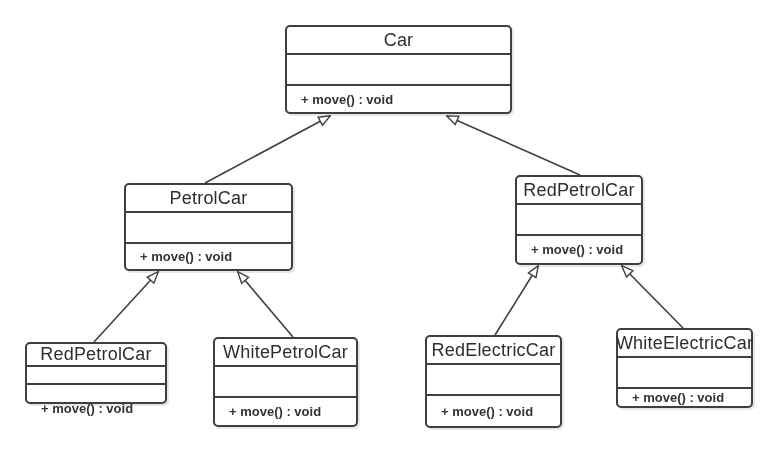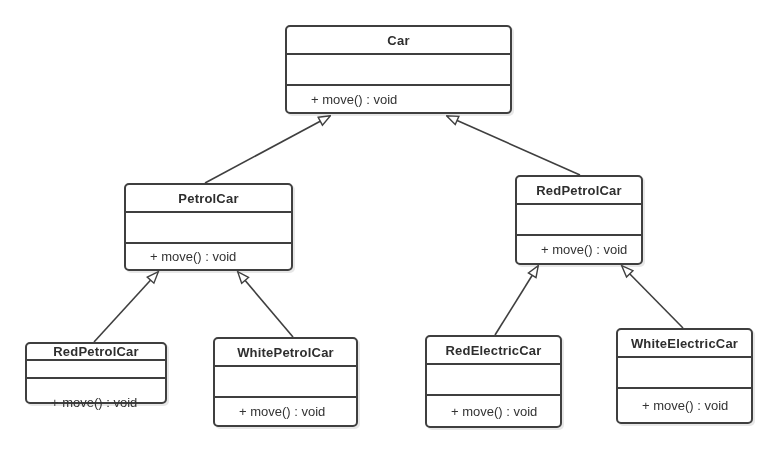--- a/index.html
+++ b/index.html
@@ -34,36 +34,37 @@
   }
   .compartment {
     box-sizing: border-box;
   }
   .compartment.name {
     height: 28px;
     border-bottom: 2px solid #3f3f3f;
     display: flex;
     align-items: center;
     justify-content: center;
-    font-size: 13px;
-    font-weight: bold;
+    font-size: 18px;
+    font-weight: normal;
     color: #2e2e2e;
     letter-spacing: 0.2px;
   }
   .compartment.attrs {
     height: 31px;
     border-bottom: 2px solid #3f3f3f;
   }
   .compartment.methods {
     flex: 1;
     display: flex;
     align-items: center;
-    padding-left: 24px;
+    padding-left: 14px;
     font-size: 13px;
     color: #333333;
+    font-weight: bold;
   }
 </style>
 </head>
 <body>
 
 <div class="canvas">
 
   <svg class="edges" viewBox="0 0 777 454" xmlns="http://www.w3.org/2000/svg">
     <defs>
       <marker id="hollow-triangle" viewBox="0 0 14 12" refX="12.5" refY="6" markerWidth="14" markerHeight="12" orient="auto" markerUnits="userSpaceOnUse">
@@ -109,19 +110,19 @@
     <div class="compartment attrs"></div>
     <div class="compartment methods">+ move() : void</div>
   </div>
 
   <div class="class-box" style="left:425px; top:335px; width:137px; height:93px;">
     <div class="compartment name">RedElectricCar</div>
     <div class="compartment attrs"></div>
     <div class="compartment methods">+ move() : void</div>
   </div>
 
-  <div class="class-box" style="left:616px; top:328px; width:137px; height:96px;">
+  <div class="class-box" style="left:616px; top:328px; width:137px; height:80px;">
     <div class="compartment name">WhiteElectricCar</div>
     <div class="compartment attrs"></div>
     <div class="compartment methods">+ move() : void</div>
   </div>
 
 </div>
 
 </body></html>

